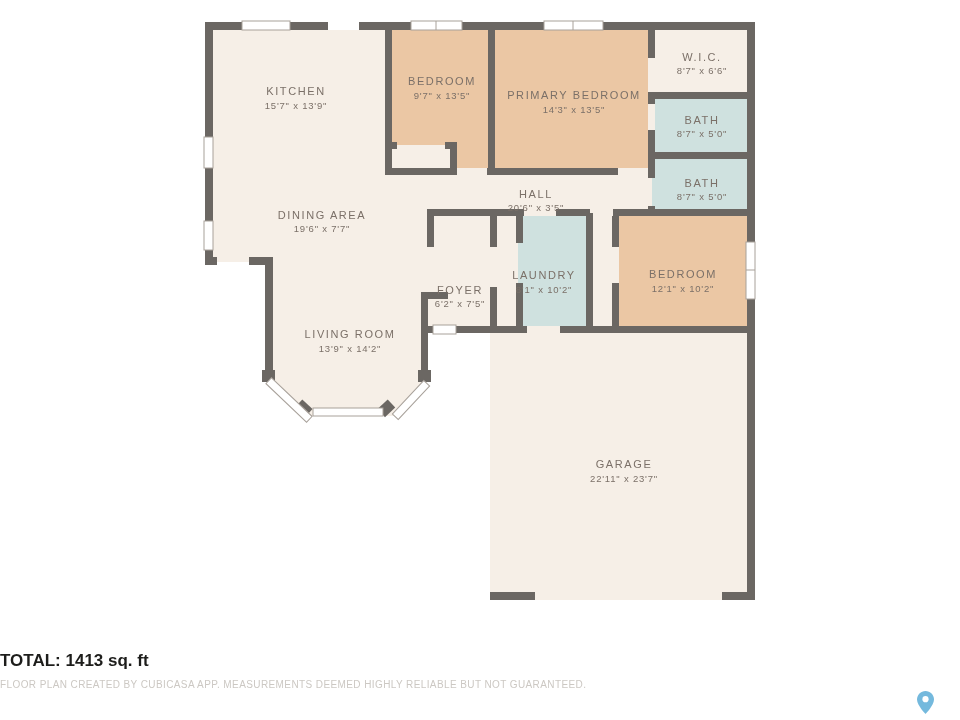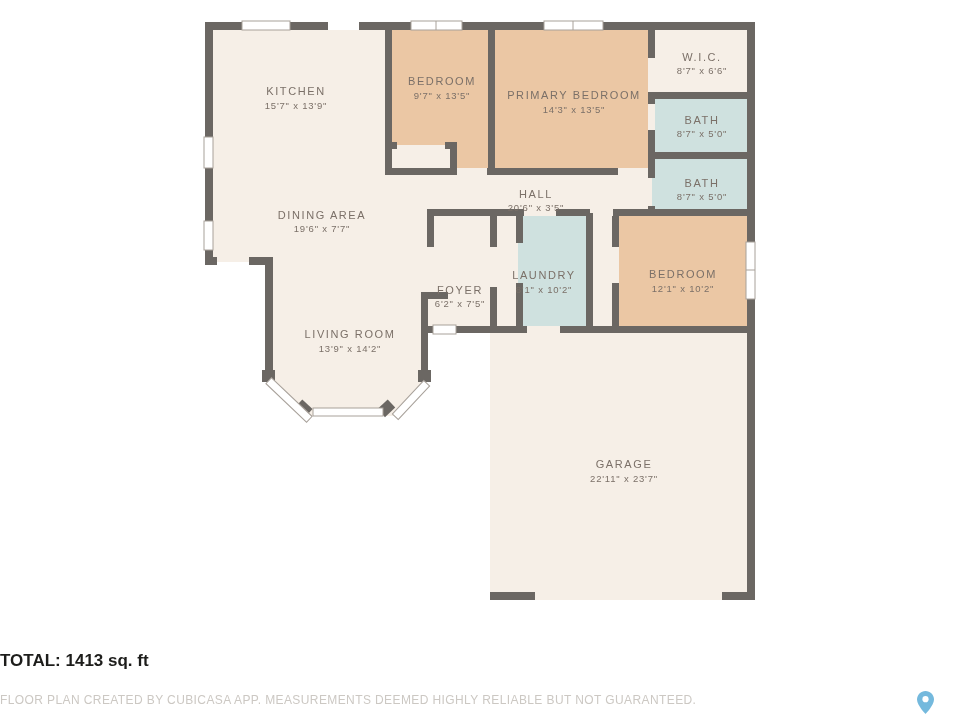--- a/index.html
+++ b/index.html
@@ -10,21 +10,21 @@
   svg { position:absolute; left:0; top:0; }
   svg text { text-anchor:middle; }
   .rname { font-size:11px; letter-spacing:1.6px; }
   .dims  { font-size:9.5px; letter-spacing:0.8px; }
   .win   { fill:#ffffff; stroke:#a8a19a; stroke-width:1; }
   .wdiv  { stroke:#a8a19a; stroke-width:1; }
   .gap   { fill:#ffffff; }
   .footer { position:absolute; left:0; top:652px; width:836px; text-align:left; color:#1d1d1b; }
   .f-total { font-size:17px; font-weight:700; line-height:17px; margin:0 0 1px 0; }
   .f-line  { font-size:15.5px; line-height:16px; margin:0 0 1px 0; }
-  .f-disc  { font-size:12px; letter-spacing:0.4px; color:#ccc8c3; margin-top:24px; }
+  .f-disc  { font-size:10px; letter-spacing:0.4px; color:#ccc8c3; margin-top:10px; }
   .pin { position:absolute; left:917px; top:691px; width:17px; height:23px; }
 </style>
 </head>
 <body>
 
 <div class="stage">
 
   <svg width="960" height="720" viewBox="0 0 960 720">
 
     <g fill="#f6efe7">

